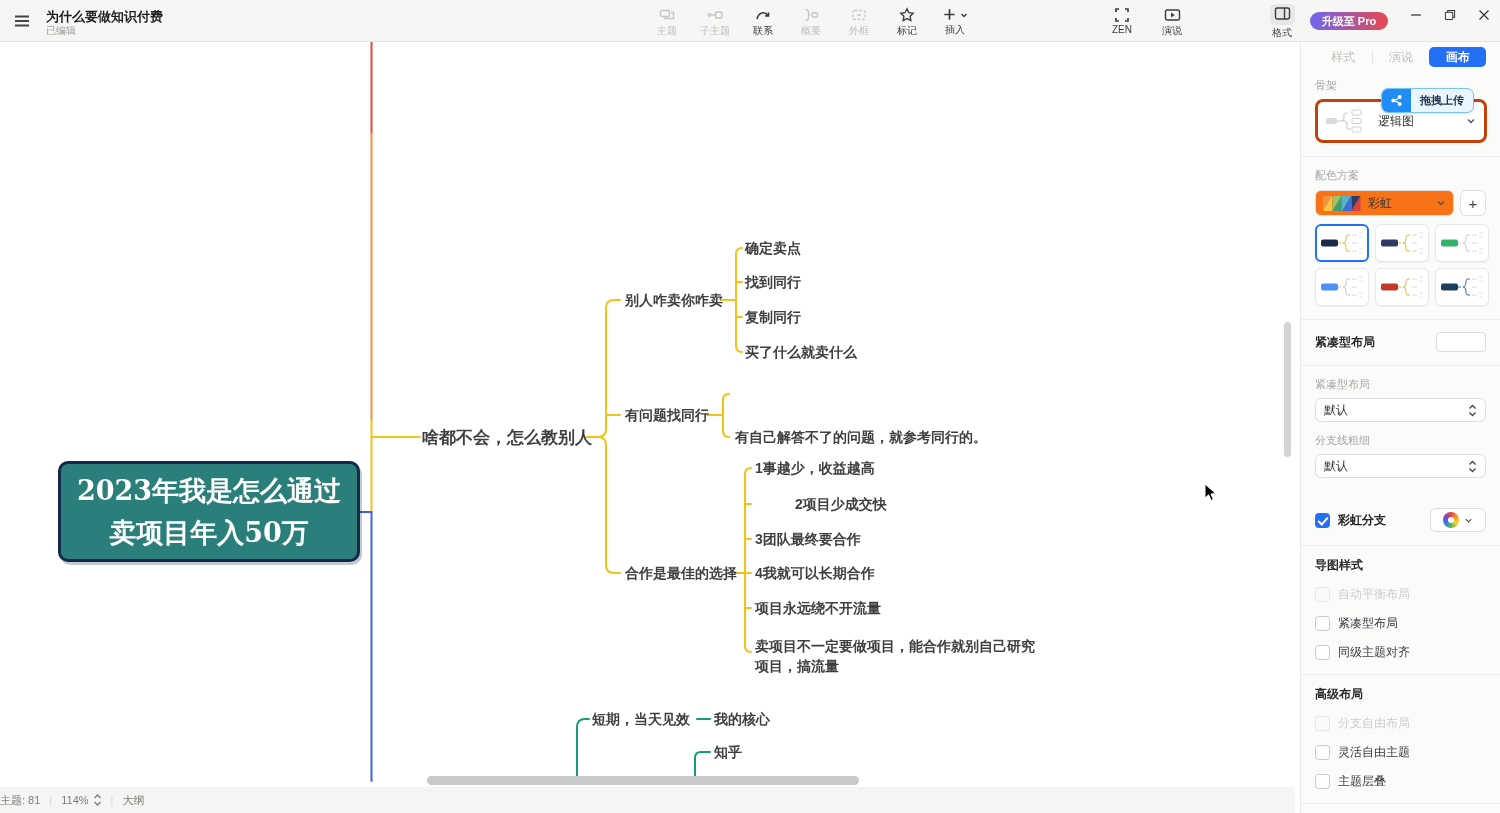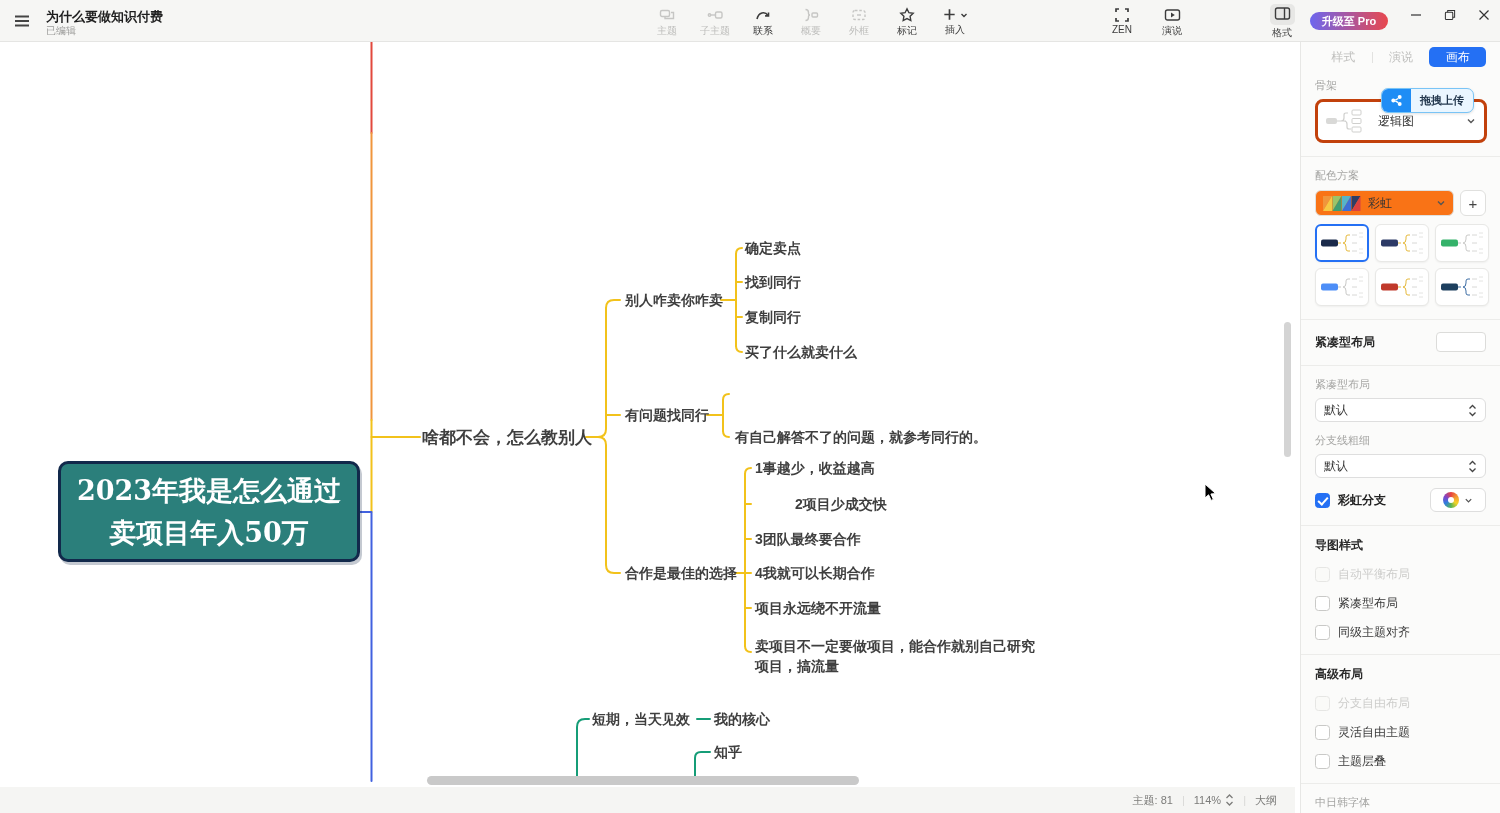--- a/index.html
+++ b/index.html
@@ -27,31 +27,31 @@
 
   
   .canvas { position:absolute; left:0; top:42px; width:1295px; height:771px; background:#ffffff; overflow:hidden; }
   .links { position:absolute; left:0; top:0; }
   .node { position:absolute; font-size:14px; font-weight:600; color:#3f3f3f; white-space:nowrap; cursor:pointer; }
   .node.wrap { white-space:normal; line-height:20px; }
   .node.l1 { font-size:17px; }
   .central { position:absolute; left:58px; top:419px; width:302px; height:101px; background:#2b7f7b; border:3px solid #12294b; border-radius:10px; display:flex; flex-direction:column; align-items:center; justify-content:center; color:#fff; font-family:"DejaVu Serif","Liberation Serif",serif; font-weight:bold; font-size:27px; line-height:1.55; cursor:pointer; box-shadow:2px 3px 0 rgba(20,40,70,.25); }
   .hscroll { position:absolute; left:427px; top:734px; width:432px; height:9px; background:#c9c9c9; border-radius:5px; cursor:pointer; }
   .vscroll { position:absolute; left:1284px; top:280px; width:7px; height:135px; background:#d4d4d4; border-radius:4px; cursor:pointer; }
-  .canvas-footer { position:absolute; left:0; bottom:0; width:1295px; height:26px; background:#f5f5f3; display:flex; align-items:center; justify-content:flex-end; padding-right:18px; gap:9px; font-size:11px; color:#7c7c7a; }
+  .canvas-footer { position:absolute; left:0; bottom:0; width:1295px; height:26px; background:#f5f5f3; display:flex; align-items:center; justify-content:flex-start; padding-right:18px; gap:9px; font-size:11px; color:#7c7c7a; }
   .canvas-footer .sep { color:#d8d8d6; }
   .zoomer { display:flex; align-items:center; gap:4px; cursor:pointer; }
   .cursor { position:absolute; left:1204px; top:441px; z-index:5; }
 
   
   .panel { position:absolute; left:1300px; top:42px; width:200px; height:771px; background:#fbfbfa; border-left:1px solid #e7e7e5; padding:0 14px; z-index:20; }
   .ptabs { display:flex; align-items:center; margin-top:5px; height:20px; gap:0; }
   .ptab { flex:1; text-align:center; font-size:12px; color:#bfbfbd; cursor:pointer; }
   .ptab-div { width:1px; height:11px; background:#e2e2e0; }
-  .ptab.active { background:#2470f4; color:#fff; border-radius:5px; height:20px; line-height:20px; font-weight:normal; }
+  .ptab.active { background:#2470f4; color:#fff; border-radius:5px; height:20px; line-height:20px; font-weight:bold; }
   .plabel { font-size:11px; color:#a5a5a3; margin-top:11px; }
   .plabel.dark { color:#2a2a2a; font-weight:bold; font-size:12px; }
   .divider { height:1px; background:#ececea; margin:13px -14px 0 -14px; }
   .skel-wrap { position:relative; margin-top:6px; }
   .skel-box { width:172px; height:44px; background:#fff; border:3px solid #c2410c; border-radius:8px; display:flex; align-items:center; padding:0 8px; cursor:pointer; }
   .skel-box .txt { font-size:12px; color:#333; margin-left:10px; flex:1; }
   .upload-float { position:absolute; right:12px; top:-11px; height:25px; display:flex; border:1px solid #79c4f6; border-radius:7px; overflow:hidden; background:#eaf6ff; cursor:pointer; box-shadow:0 1px 3px rgba(0,0,0,.12); }
   .upload-float .blue { width:29px; background:#1f8df5; display:flex; align-items:center; justify-content:center; }
   .upload-float .txt { font-size:11px; color:#23384e; display:flex; align-items:center; padding:0 9px; font-weight:bold; }
   .scheme-row { display:flex; gap:6px; margin-top:7px; }
@@ -400,21 +400,21 @@
     </div>
 
     <div class="plabel">分支线粗细</div>
     <div class="dropdown">
       <span class="txt">默认</span>
       <svg width="9" height="13" viewBox="0 0 9 13" fill="none" stroke="#444" stroke-width="1.3">
           <path d="M1.5 4.5L4.5 1.5l3 3M1.5 8.5l3 3 3-3"></path>
         </svg>
     </div>
 
-    <div class="chk-row" style="margin-top:10px;font-family:Liberation Mono, monospace;">
+    <div class="chk-row" style="margin-top:30px;font-family:Liberation Mono, monospace;">
       <div class="chk on"></div>
       <span class="lab strong">彩虹分支</span>
       <div class="rainbow-dd">
         <div class="wheel"></div>
         <svg width="9" height="9" viewBox="0 0 10 10" fill="none" stroke="#555" stroke-width="1.4">
             <path d="M2 3.5L5 6.5 8 3.5"></path>
           </svg>
       </div>
     </div>
 

